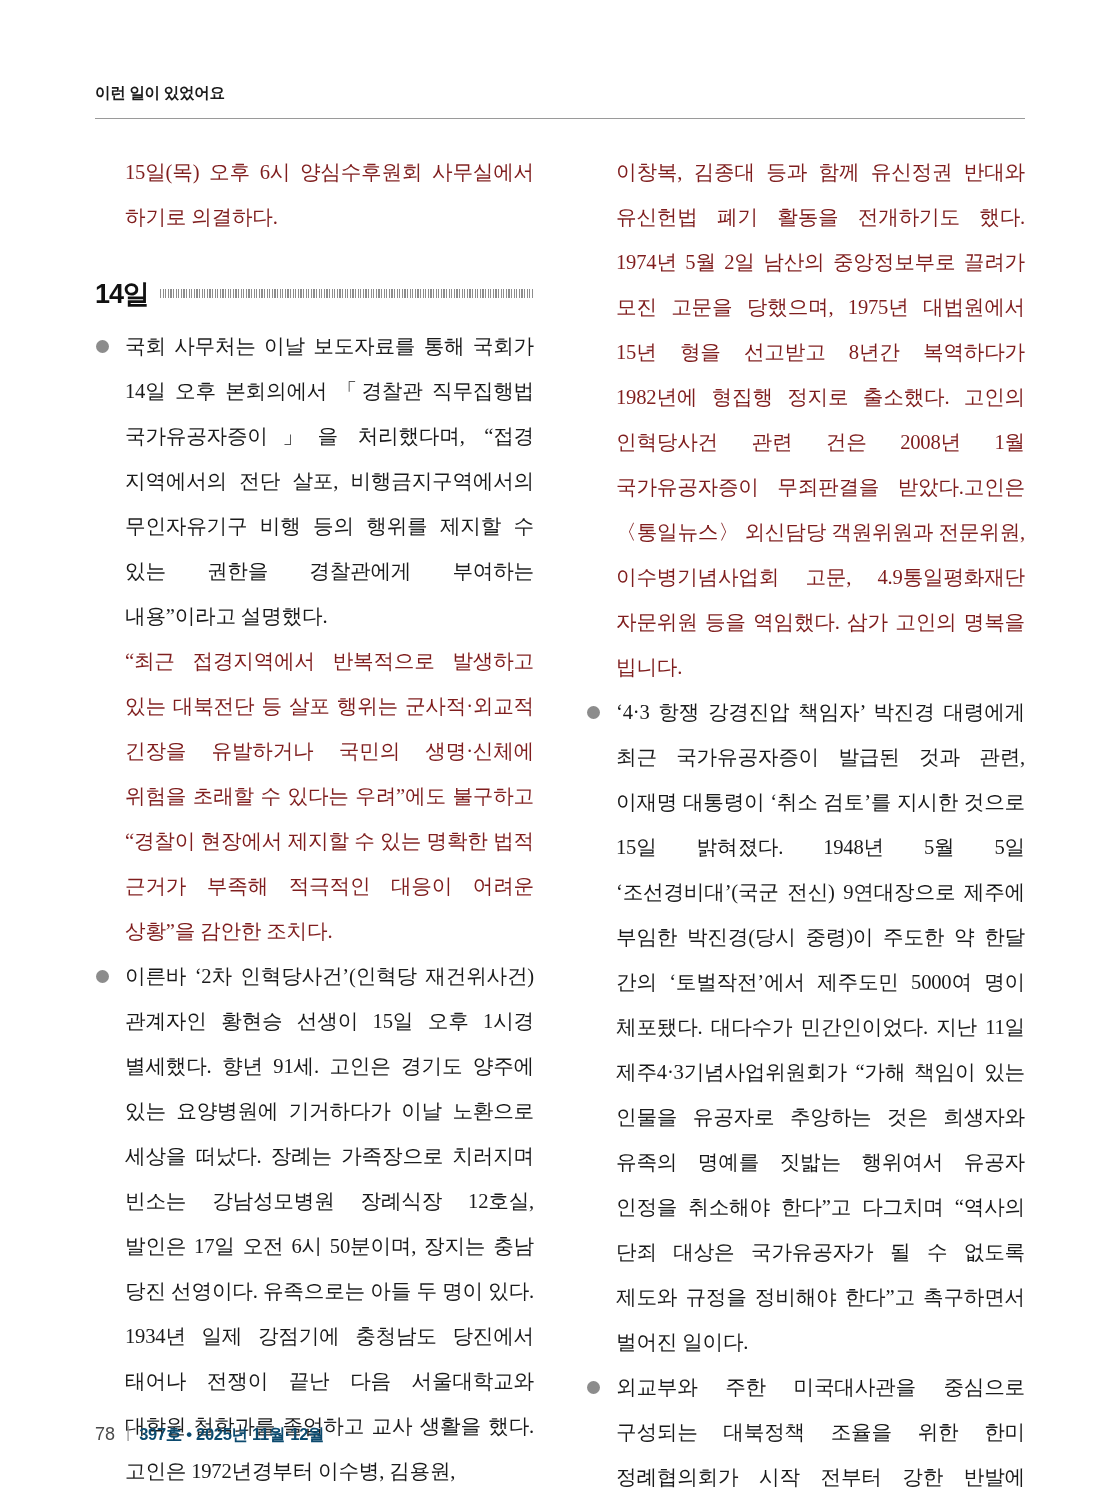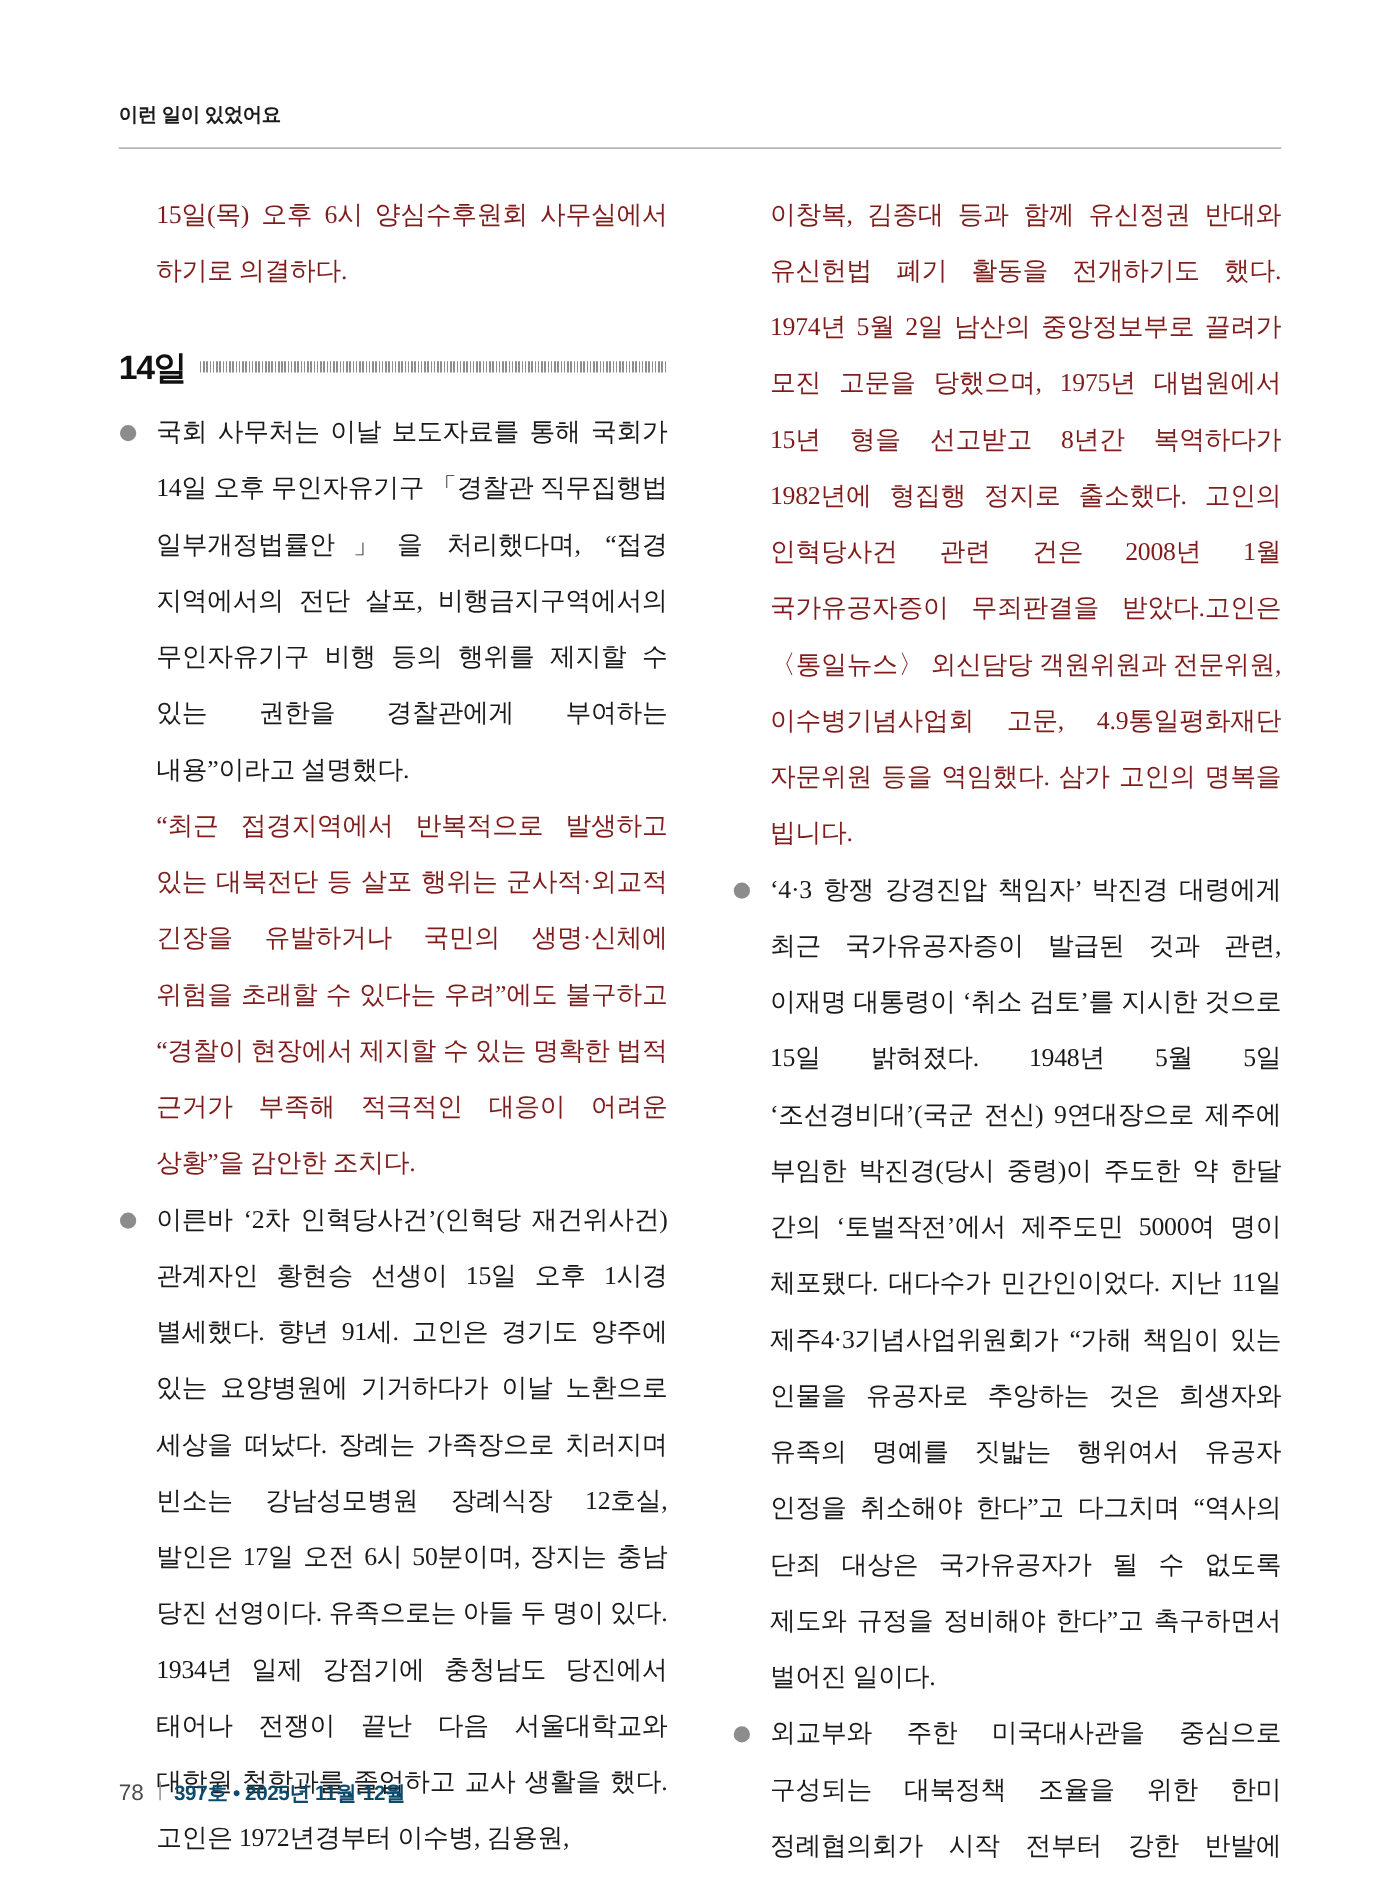--- a/index.html
+++ b/index.html
@@ -180,21 +180,21 @@
 
       <p class="para indent-first">15일(목) 오후 6시 양심수후원회 사무실에서 하기로 의결하다.</p>
 
       <div class="date-head">
         <span class="dlabel">14일</span>
         <span class="drule"></span>
       </div>
 
       <div class="bullet-item">
         <span class="dot"></span>
-        <span class="btext">국회 사무처는 이날 보도자료를 통해 국회가 14일 오후 무인자유기구 「경찰관 직무집행법 일부개정법률안」을 처리했다며, “접경 지역에서의 전단 살포, 비행금지구역에서의 무인자유기구 비행 등의 행위를 제지할 수 있는 권한을 경찰관에게 부여하는 내용”이라고 설명했다.</span>
+        <span class="btext">국회 사무처는 이날 보도자료를 통해 국회가 14일 오후 본회의에서 「경찰관 직무집행법 국가유공자증이」을 처리했다며, “접경 지역에서의 전단 살포, 비행금지구역에서의 무인자유기구 비행 등의 행위를 제지할 수 있는 권한을 경찰관에게 부여하는 내용”이라고 설명했다.</span>
       </div>
 
       <p class="para cont">“최근 접경지역에서 반복적으로 발생하고 있는 대북전단 등 살포 행위는 군사적·외교적 긴장을 유발하거나 국민의 생명·신체에 위험을 초래할 수 있다는 우려”에도 불구하고 “경찰이 현장에서 제지할 수 있는 명확한 법적 근거가 부족해 적극적인 대응이 어려운 상황”을 감안한 조치다.</p>
 
 
       <div class="bullet-item">
         <span class="dot"></span>
         <span class="btext">이른바 ‘2차 인혁당사건’(인혁당 재건위사건) 관계자인 황현승 선생이 15일 오후 1시경 별세했다. 향년 91세. 고인은 경기도 양주에 있는 요양병원에 기거하다가 이날 노환으로 세상을 떠났다. 장례는 가족장으로 치러지며 빈소는 강남성모병원 장례식장 12호실, 발인은 17일 오전 6시 50분이며, 장지는 충남 당진 선영이다. 유족으로는 아들 두 명이 있다. 1934년 일제 강점기에 충청남도 당진에서 태어나 전쟁이 끝난 다음 서울대학교와 대학원 철학과를 졸업하고 교사 생활을 했다. 고인은 1972년경부터 이수병, 김용원,</span>
       </div>
 

